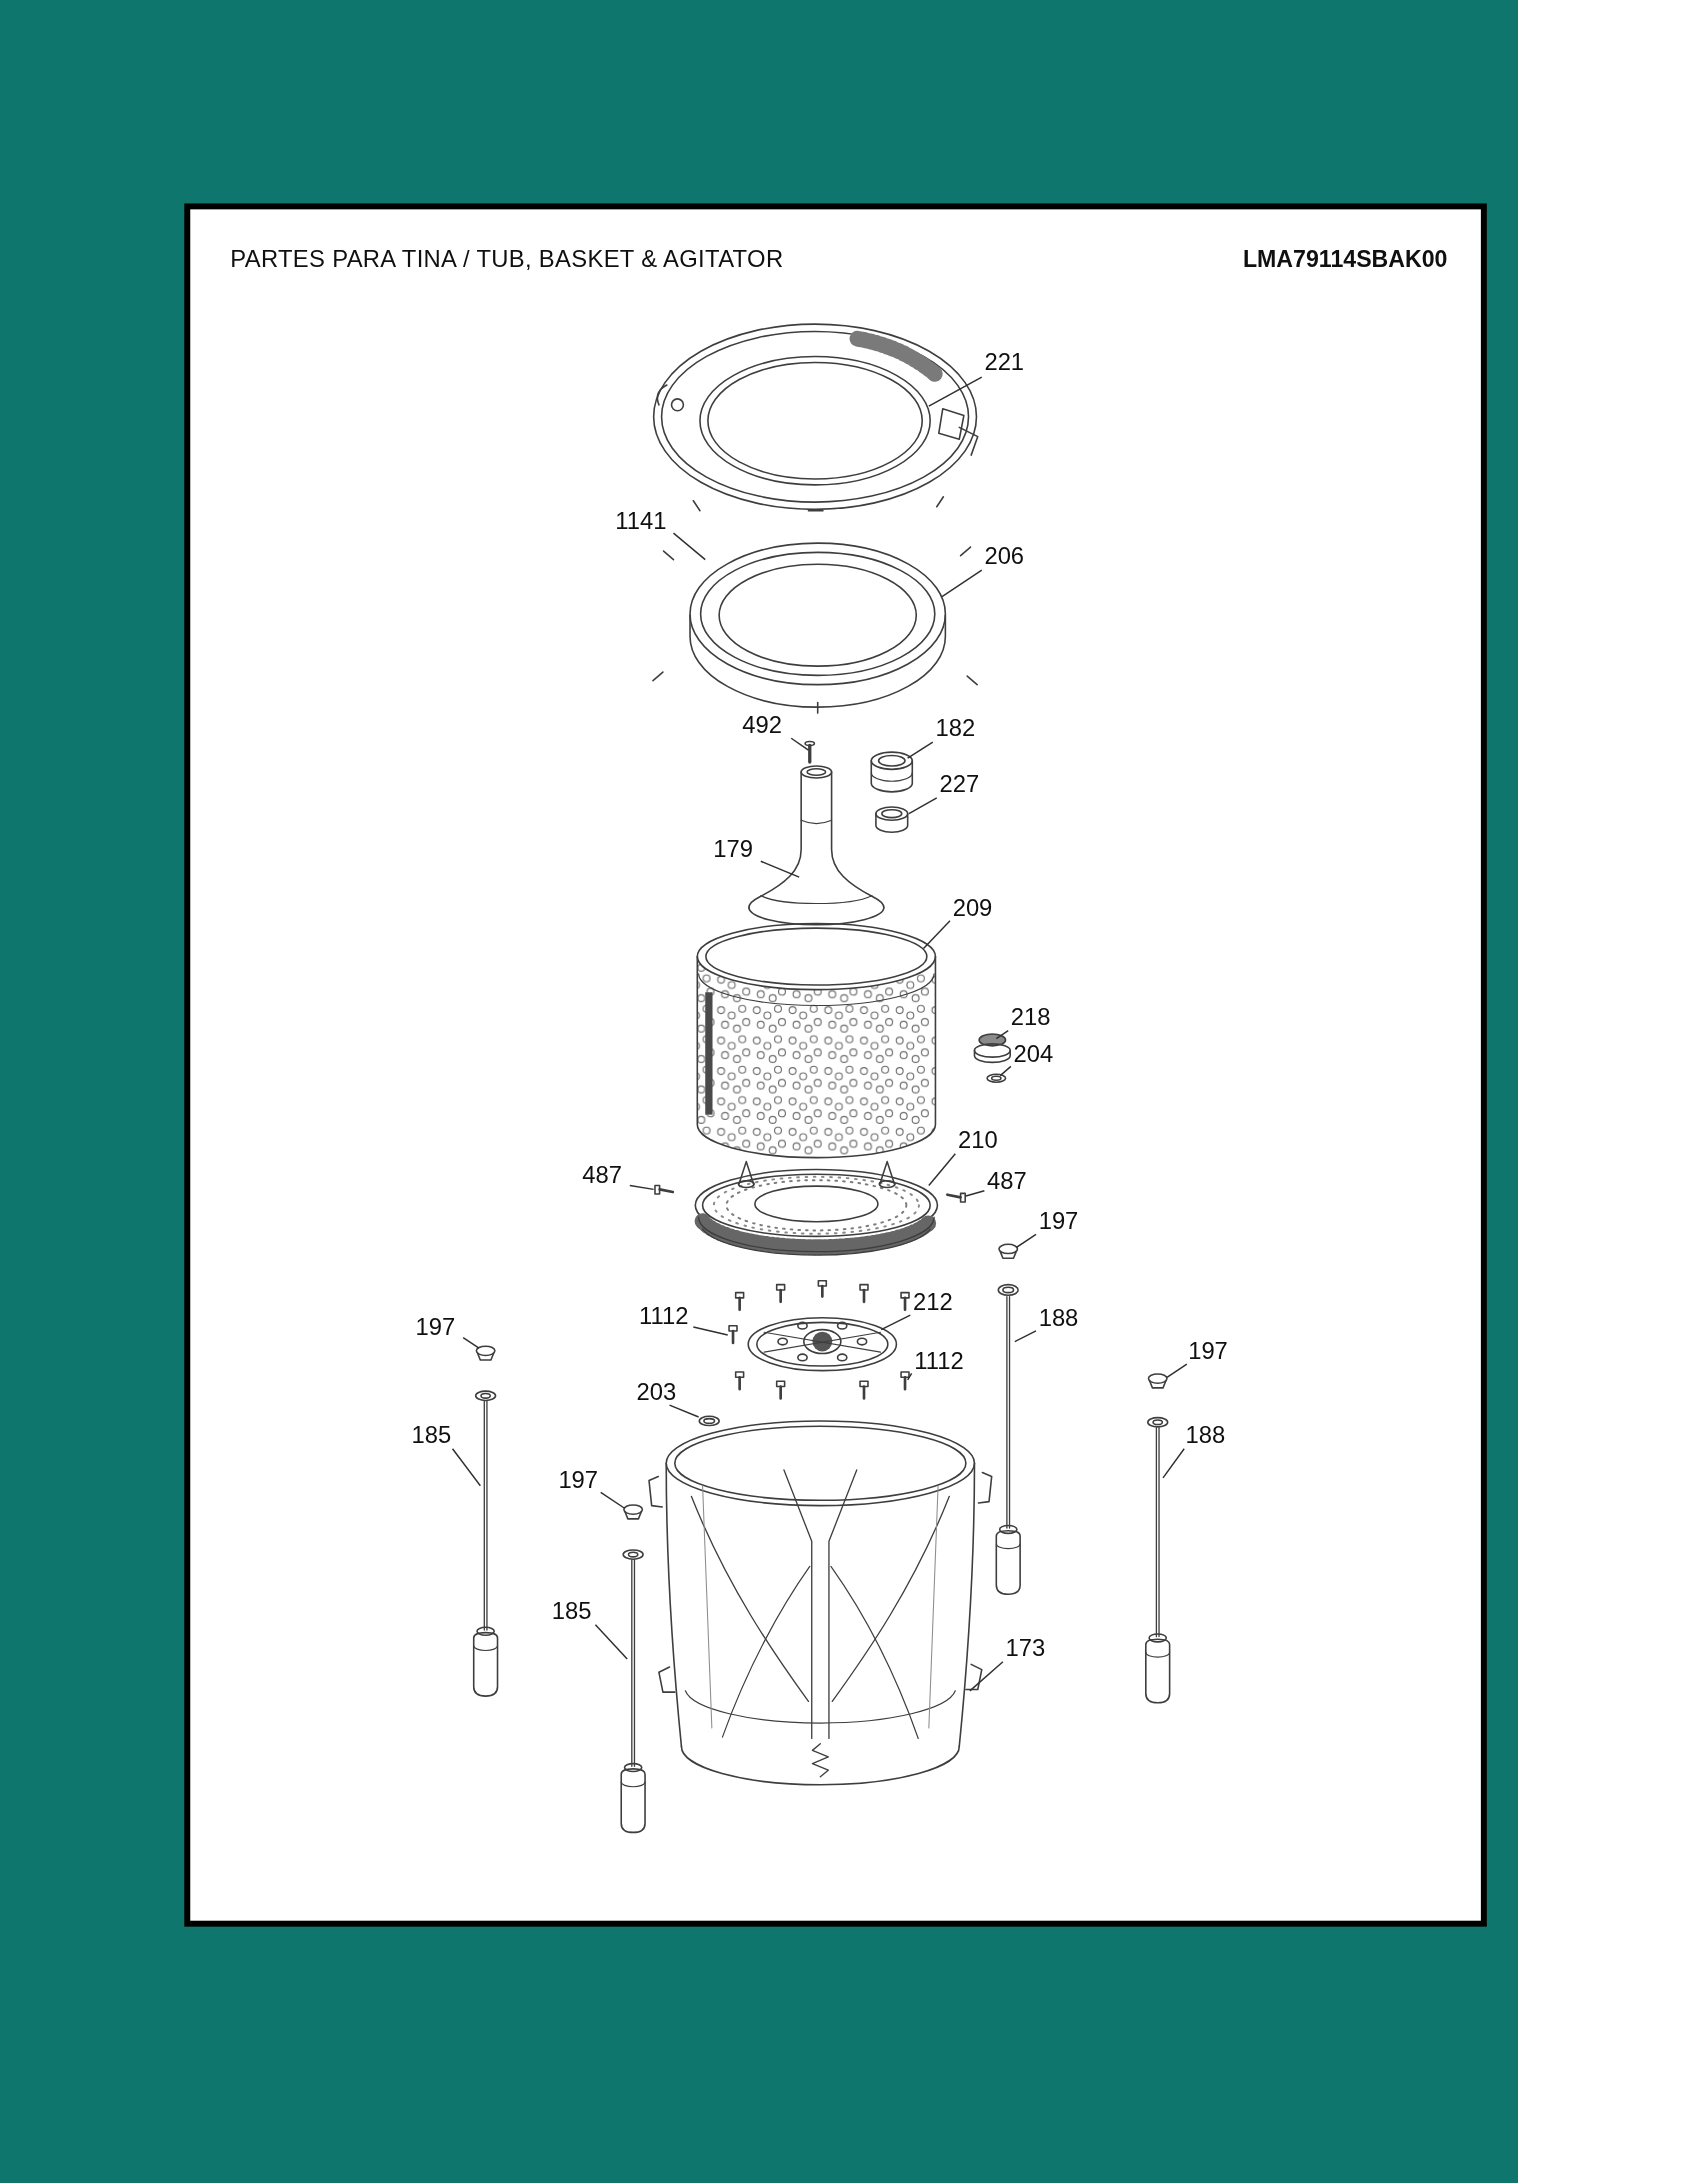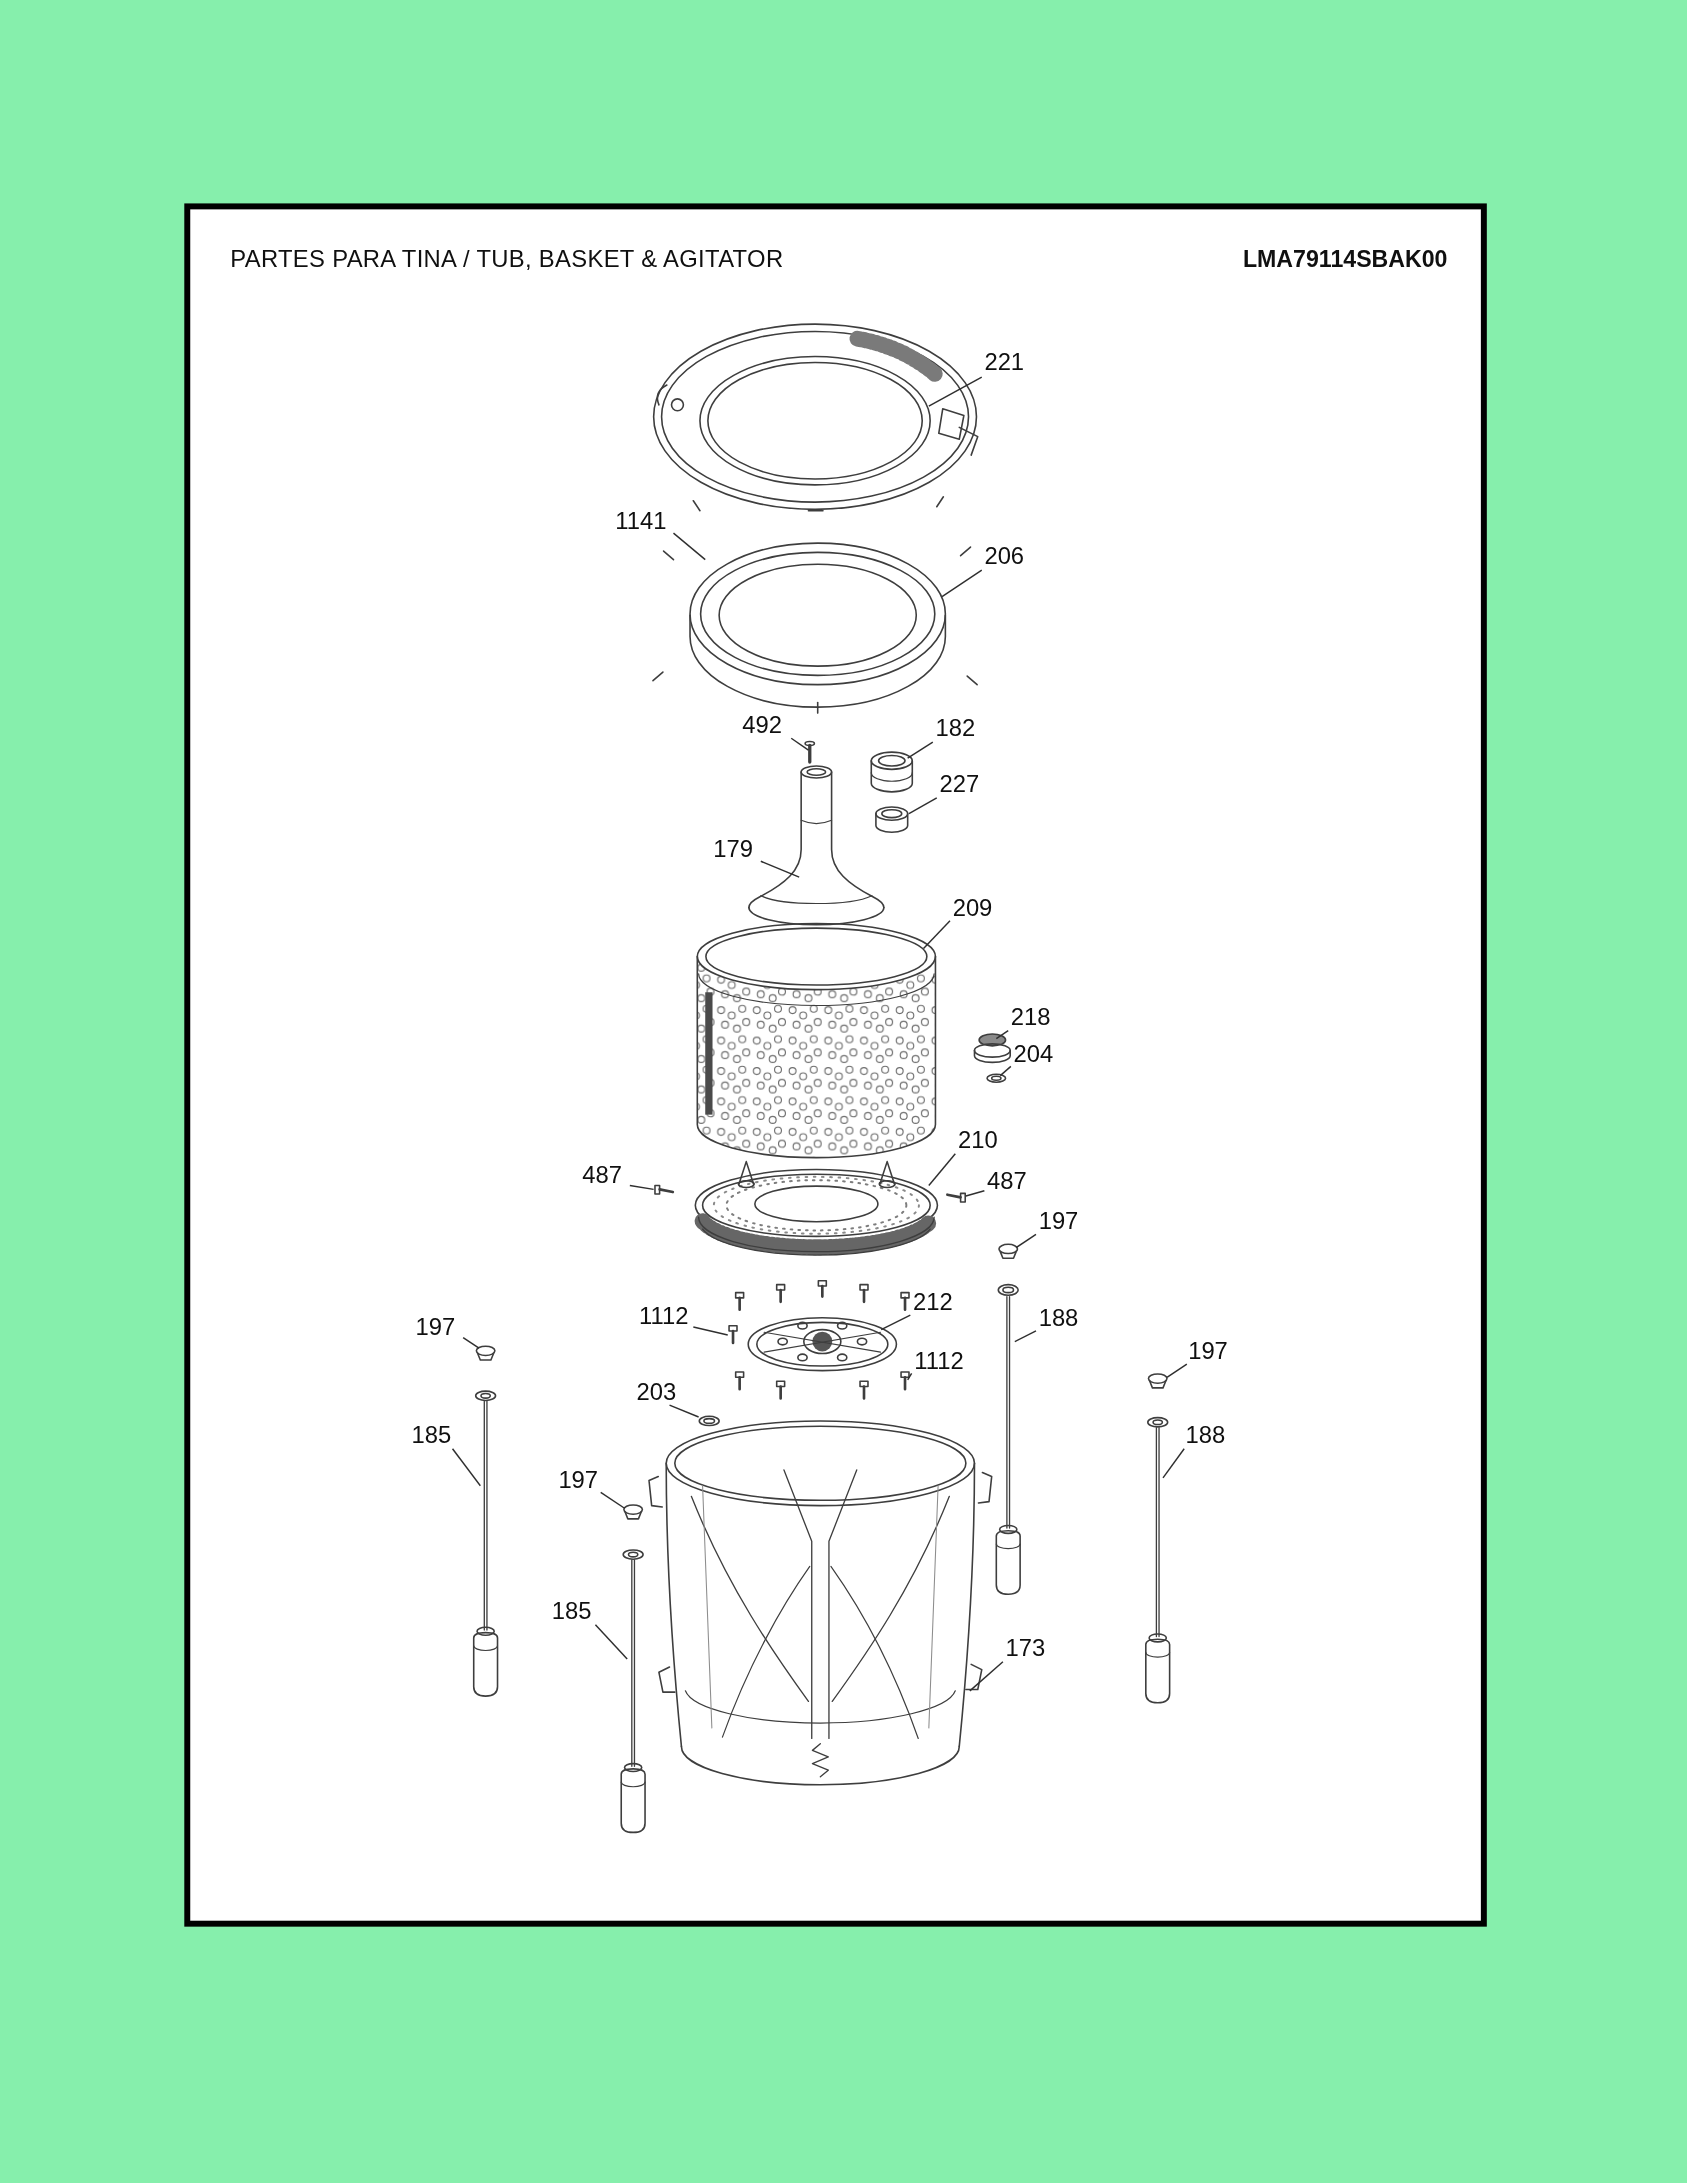--- a/index.html
+++ b/index.html
@@ -1,16 +1,16 @@
 <!DOCTYPE html>
 <html style="font-size:10.6px"><head>
 <meta charset="utf-8">
 <style>
   html,body{margin:0;padding:0;background:#ffffff;}
-  .page{position:relative;width:1687px;height:2183px;background:#86efac;font-family:"Liberation Sans",sans-serif;text-align:center;}
+  .page{position:relative;width:1518px;height:2183px;background:#0f766e;font-family:"Liberation Sans",sans-serif;text-align:center;}
   svg{position:absolute;left:0;top:0;}
   svg text{font-family:"Liberation Sans",sans-serif;}
   .callout{font-size:36px;fill:#101010;}
   .title{font-size:36px;fill:#101010;letter-spacing:.5px;}
   .code{font-size:35px;font-weight:700;fill:#101010;}
 </style>
 </head>
 <body>
 
 <div class="page">

